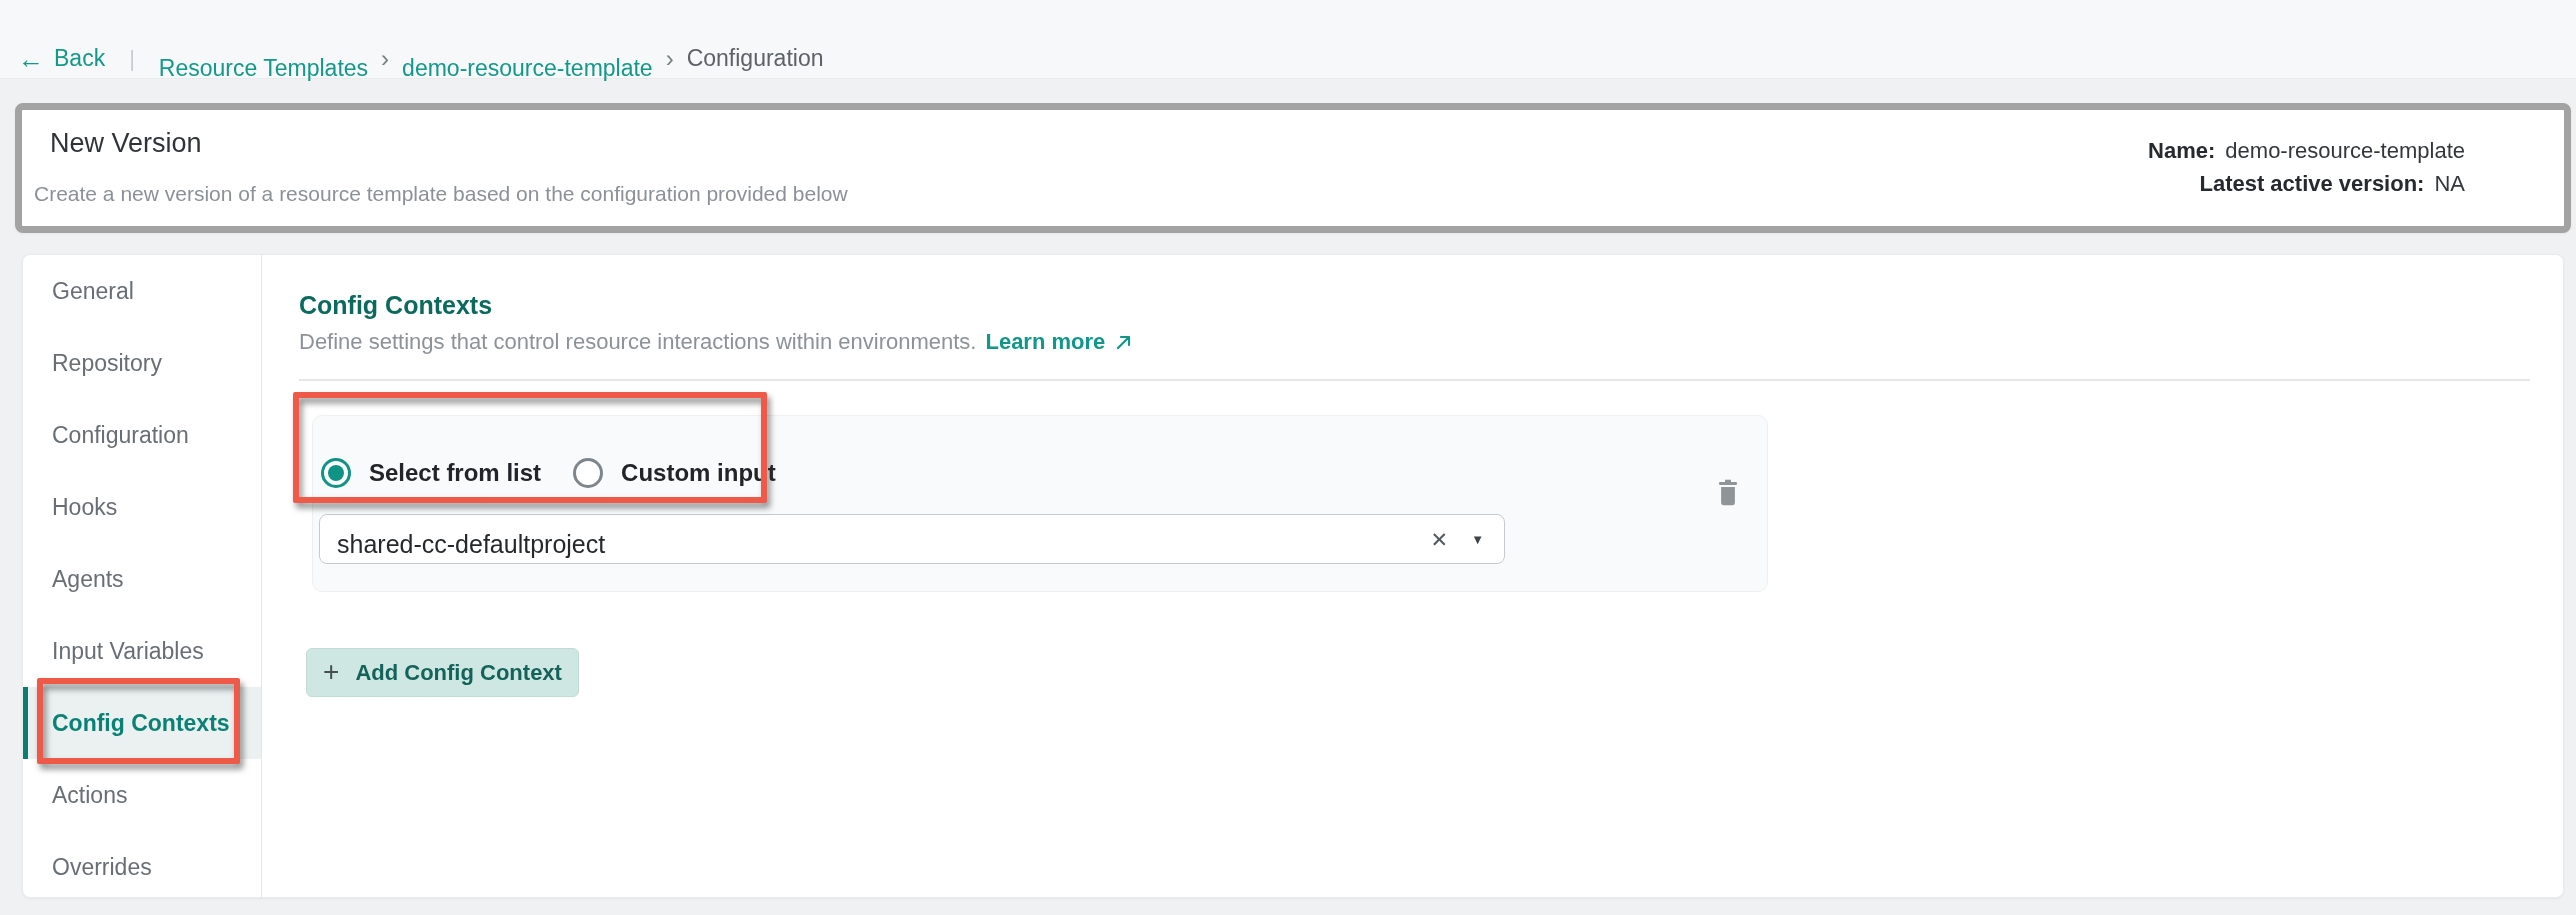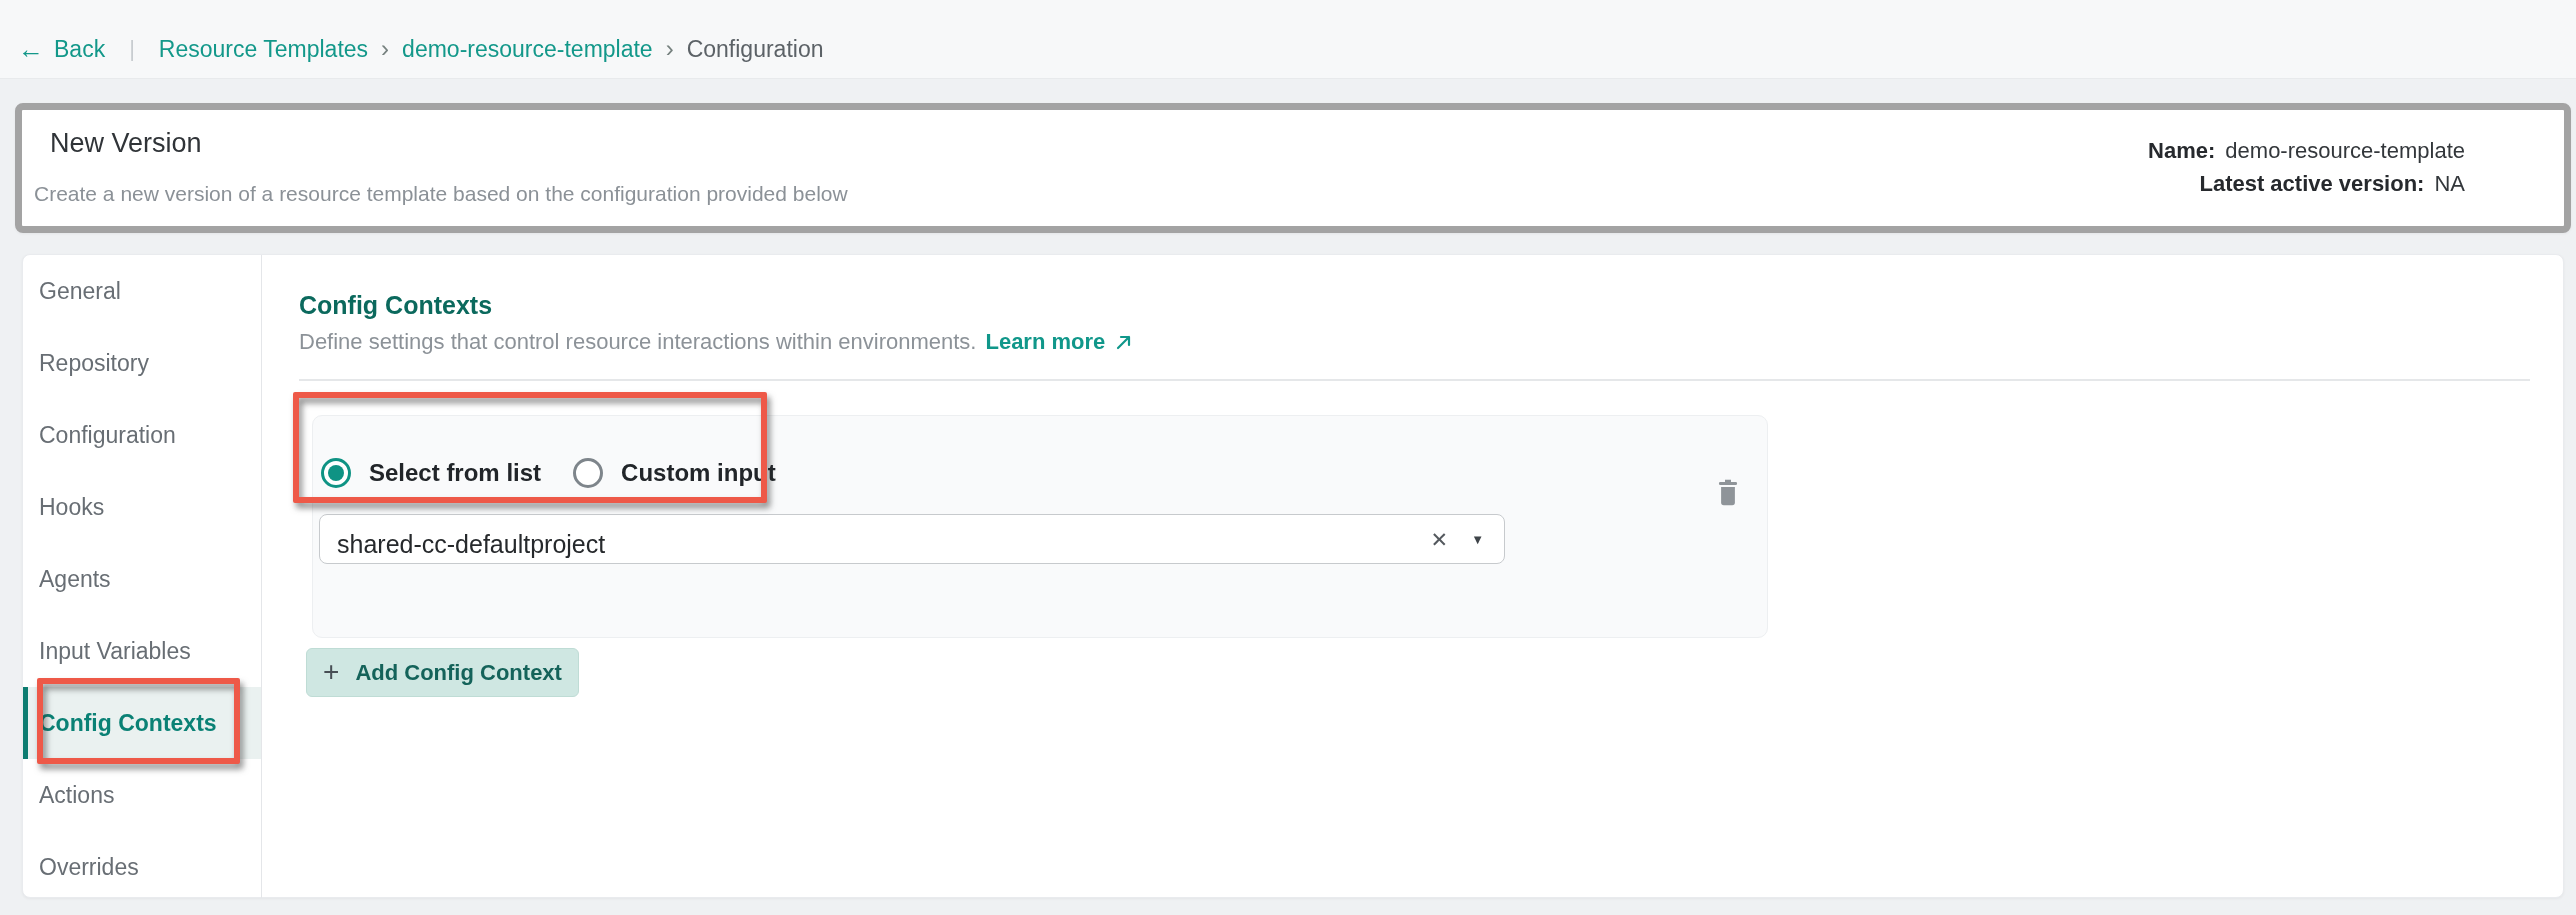--- a/index.html
+++ b/index.html
@@ -18,21 +18,21 @@
     position:absolute; left:0; top:0; width:2576px; height:79px;
     background:#f7f8f9; border-bottom:1px solid #e8eaec;
   }
   .crumbs {
     position:absolute; left:18px; top:35px;
     display:flex; align-items:center; font-size:23px;
   }
   .back-link { display:flex; align-items:center; color:#13988a; cursor:pointer; }
   .back-arrow { font-size:26px; margin-right:10px; line-height:1; }
   .crumb-divider { color:#c8ccd0; margin:0 24px; font-size:22px; }
-  .crumb-teal { color:#13988a; cursor:pointer; }
+  .crumb-teal { color:#13988a; cursor:pointer;margin-top:20px; }
   .crumb-sep { color:#76817f; margin:0 13px; font-size:24px; }
   .crumb-current { color:#5c6267; }
 
   
   .header-card {
     position:absolute; left:15px; top:103px; width:2556px; height:130px;
     background:#ffffff; border:7px solid #a3a3a3; border-radius:8px;
     box-shadow:0 1px 3px rgba(0,0,0,0.05);
     text-decoration:underline;
   }
@@ -51,21 +51,21 @@
   }
 
   
   .side-nav {
     position:absolute; left:0; top:0; width:239px; height:643px;
     border-right:1px solid #e4e6e9; border-radius:8px 0 0 8px;
     display:flex; flex-direction:column; overflow:hidden;
   }
   .side-item {
     height:72px; display:flex; align-items:center;
-    padding-left:16px; font-size:23px; color:#686e74; cursor:pointer;
+    padding-left:29px; font-size:23px; color:#686e74; cursor:pointer;
     position:relative; flex:0 0 auto;
   }
   .side-item.active { background:#eaf1f0; color:#0a8175; font-weight:700; }
   .side-item.active .active-bar {
     position:absolute; left:0; top:0; width:5px; height:100%; background:#0c7c70;
   }
 
   
   .annotation {
     position:absolute; border:6px solid #ee5948; border-radius:2px;
@@ -85,21 +85,21 @@
     display:flex; align-items:center; font-size:22px; color:#8c9298;
   }
   .learn-more { color:#10978a; font-weight:700; margin-left:9px; cursor:pointer; display:flex; align-items:center; }
   .ext-arrow { margin-left:8px; display:inline-flex; }
   .divider {
     position:absolute; left:276px; top:124px; width:2231px; height:2px; background:#e5e7e9;
   }
 
   
   .cc-card {
-    position:absolute; left:289px; top:160px; width:1456px; height:223px;
+    position:absolute; left:289px; top:160px; width:1456px; height:177px;
     background:#f9fafb; border:1px solid #edeff1; border-radius:10px;
   }
   .radio-row { position:absolute; left:8px; top:41px; height:32px; display:flex; align-items:center; }
   .radio { width:30px; height:30px; border-radius:50%; background:#fff; position:relative; flex:0 0 auto; cursor:pointer; }
   .radio.checked { border:3px solid #0f9384; }
   .radio.checked::after { content:""; position:absolute; inset:4px; border-radius:50%; background:#0f9384; }
   .radio.unchecked { border:3px solid #7e858b; }
   .radio-label { font-size:24px; font-weight:600; color:#212529; margin-left:18px; }
   .radio-gap { width:32px; }
 

